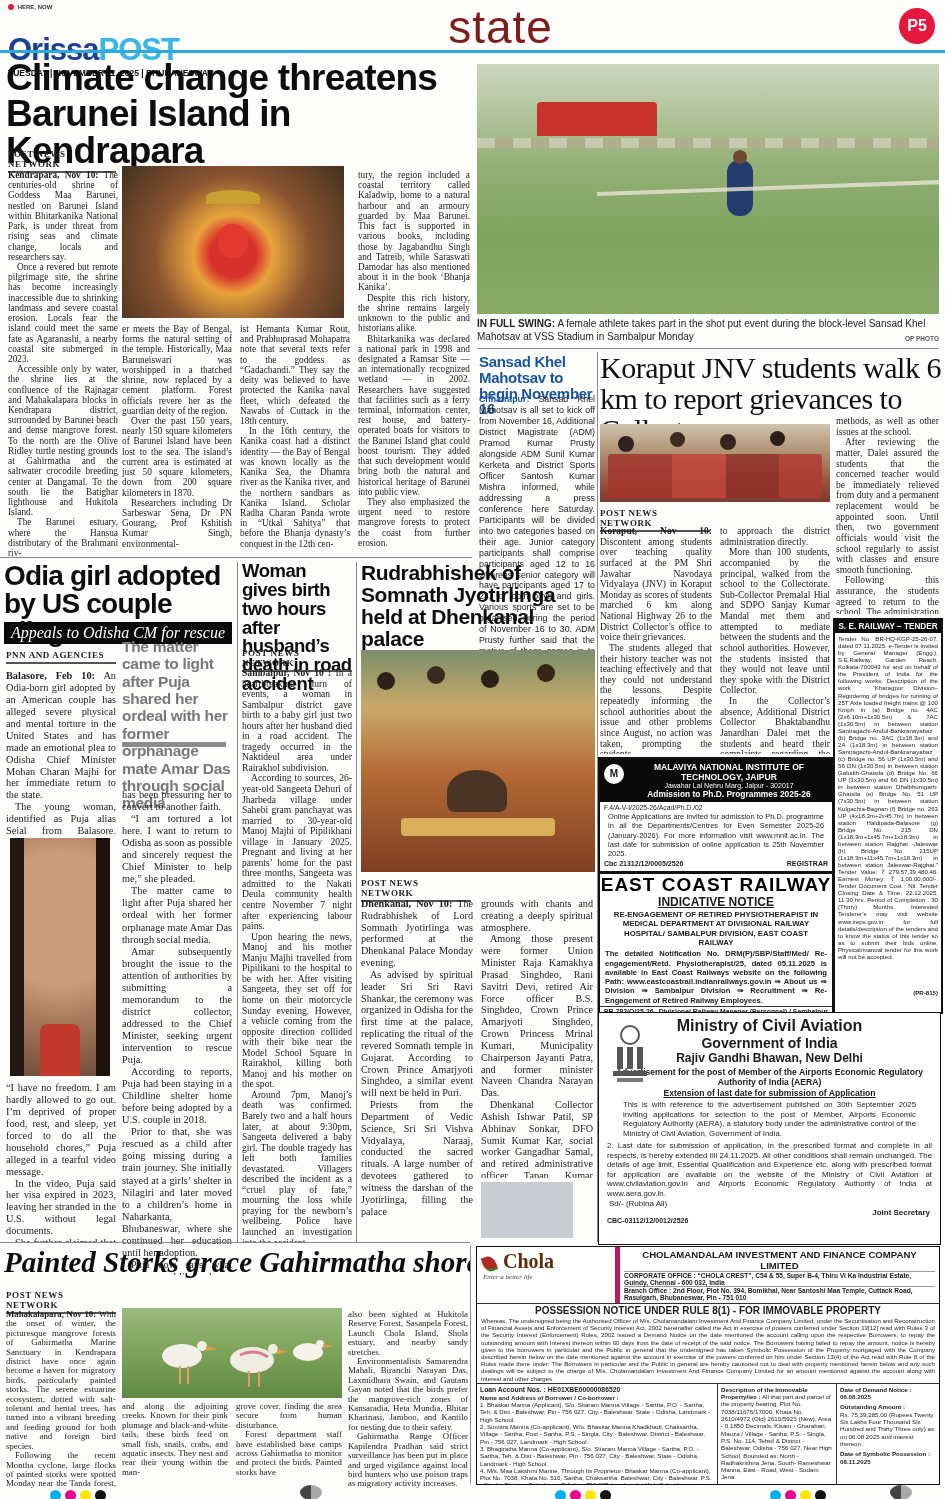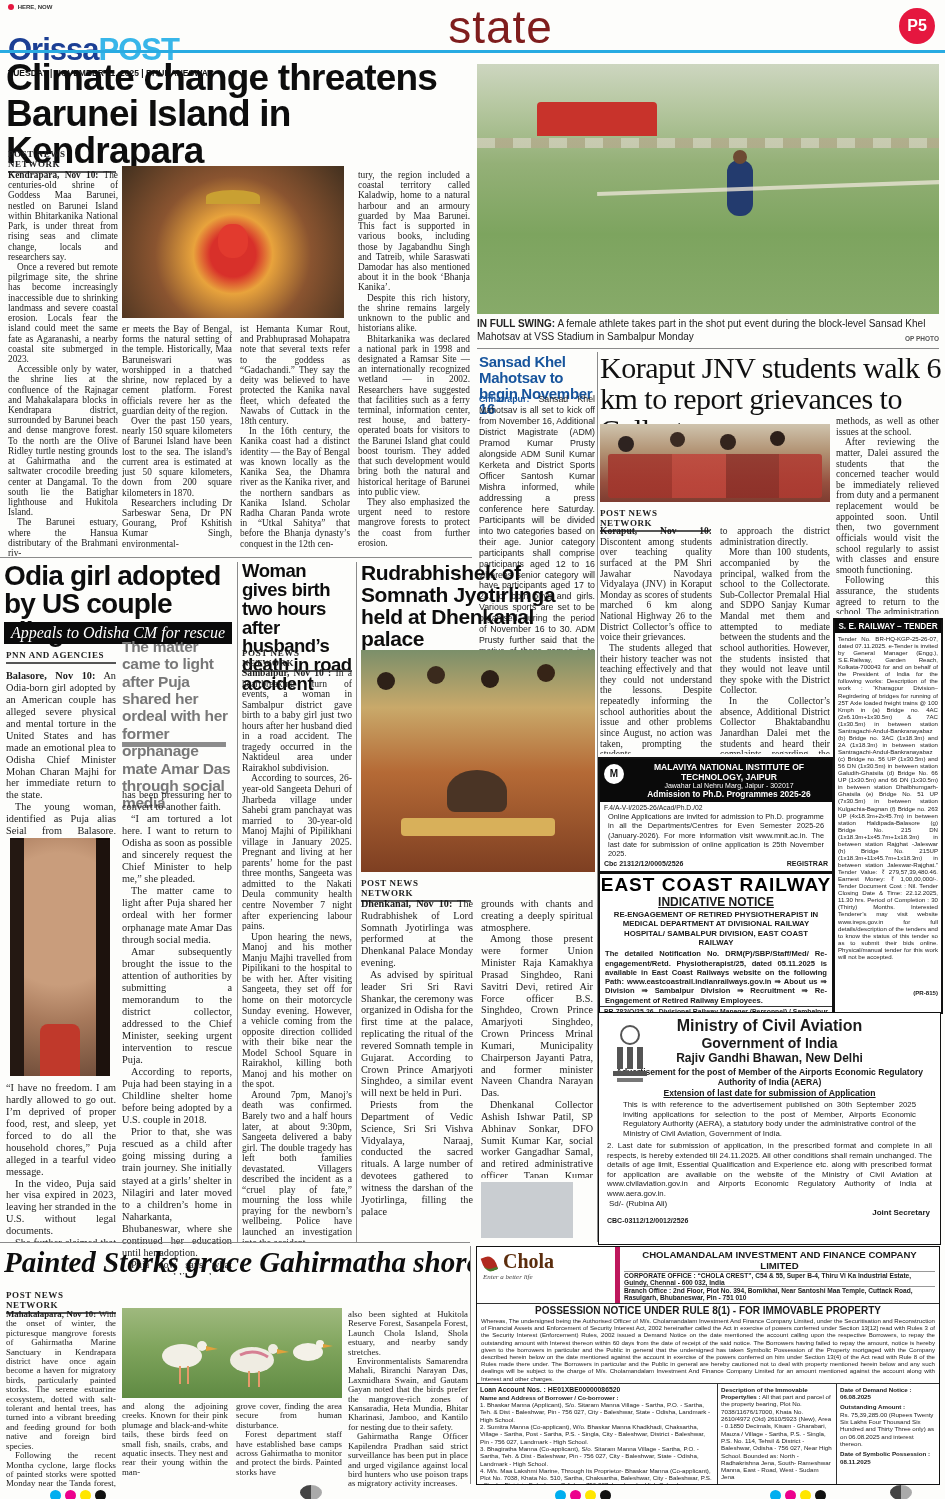--- a/index.html
+++ b/index.html
@@ -174,21 +174,21 @@
   <div class="abs rule" style="left:0;top:557px;width:472px;height:1px;"></div>
   <div class="abs rule" style="left:237px;top:562px;width:1px;height:680px;"></div>
   <div class="abs rule" style="left:356px;top:562px;width:1px;height:680px;"></div>
   <div class="abs rule" style="left:597px;top:352px;width:1px;height:890px;"></div>
 
   <div class="abs hl" style="left:4px;top:562px;width:232px;font-size:28px;line-height:1.0;">Odia girl adopted by US couple alleges torture</div>
   <div class="abs blackbar" style="left:4px;top:622px;width:228px;font-family:'Liberation Serif',serif;font-style:italic;font-size:16px;text-align:center;padding:2px 0;">Appeals to Odisha CM for rescue</div>
   <div class="abs byline" style="left:6px;top:650px;width:110px;">PNN AND AGENCIES</div>
 
   <div class="abs col" style="left:6px;top:670px;width:110px;height:164px;font-size:10.3px;line-height:1.16;">
-    <p class="p"><span class="lead">Balasore, Nov 10:</span> <span>An Odia-born girl adopted by an American couple has alleged severe physical and mental torture in the United States and has made an emotional plea to Odisha Chief Minister Mohan Charan Majhi for her immediate return to the state.</span></p>
+    <p class="p"><span class="lead">Balasore, Feb 10:</span> <span>An Odia-born girl adopted by an American couple has alleged severe physical and mental torture in the United States and has made an emotional plea to Odisha Chief Minister Mohan Charan Majhi for her immediate return to the state.</span></p>
     <p class="p ind">The young woman, identified as Puja alias Sejal from Balasore, claimed she has been enduring constant abuse at the hands of her adoptive mother in the U.S.</p>
   </div>
 
   <div class="abs photo" style="left:10px;top:838px;width:100px;height:238px;background:linear-gradient(90deg,#241812 0 14%,transparent 14% 86%,#1d120d 86% 100%),radial-gradient(circle at 50% 34%,#c99d7c 0 40%,#a87a5c 62%,#6f4c39 100%);">
     <div class="abs" style="left:30px;top:186px;width:40px;height:52px;background:#c0392b;border-radius:8px 8px 0 0;"></div>
   </div>
 
   <div class="abs col" style="left:6px;top:1082px;width:110px;height:160px;font-size:10.3px;line-height:1.16;">
     <p class="p">“I have no freedom. I am hardly allowed to go out. I’m deprived of proper food, rest, and sleep, yet forced to do all the household chores,” Puja alleged in a tearful video message.</p>
     <p class="p ind">In the video, Puja said her visa expired in 2023, leaving her stranded in the U.S. without legal documents.</p>

